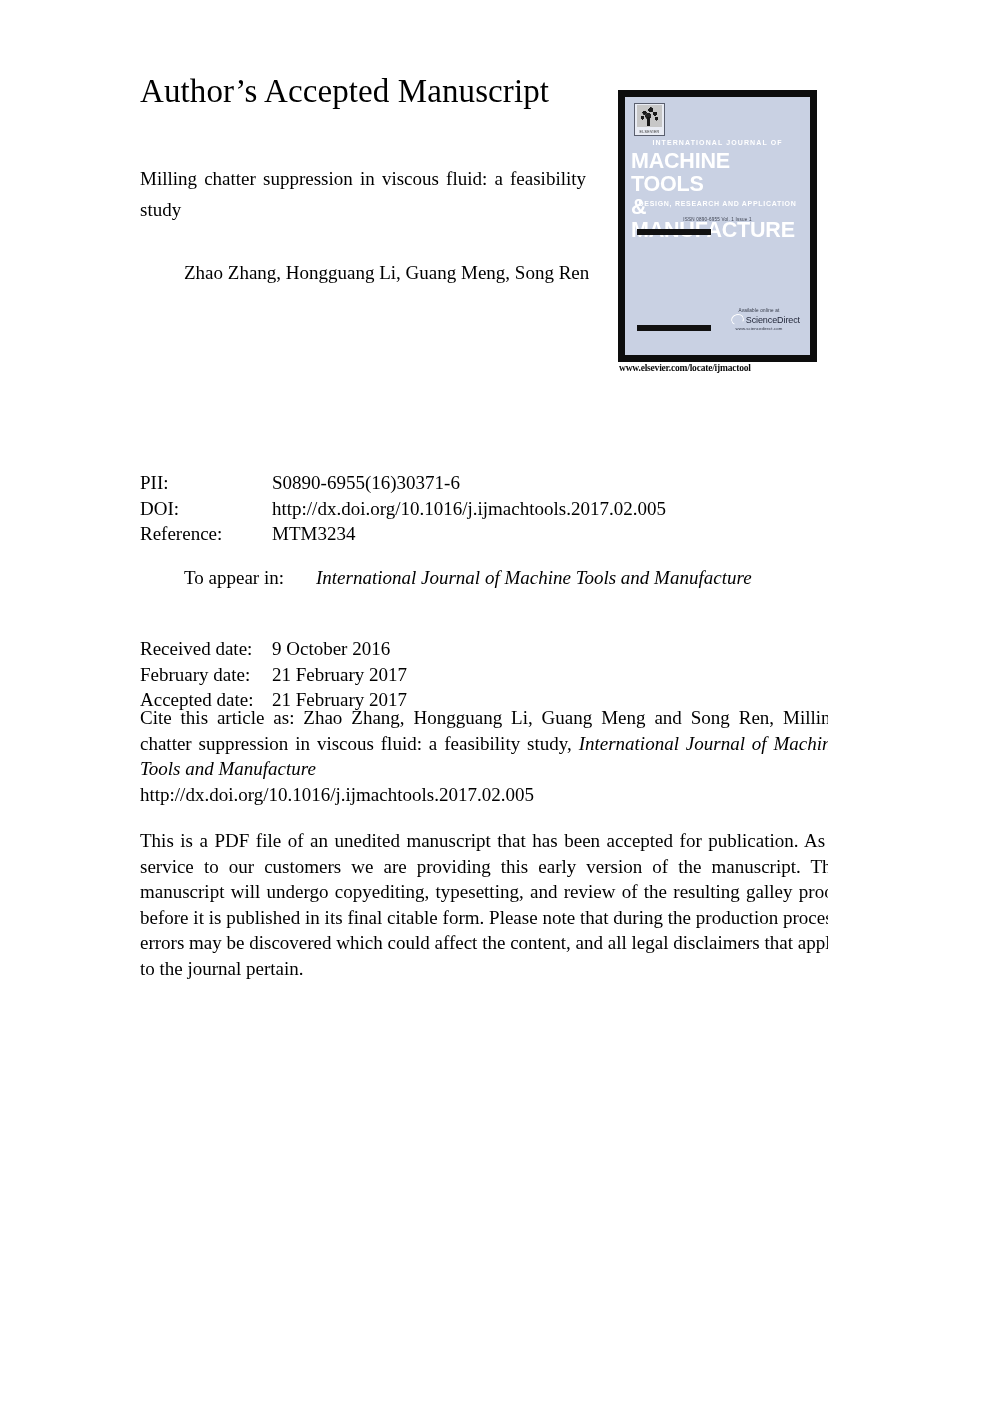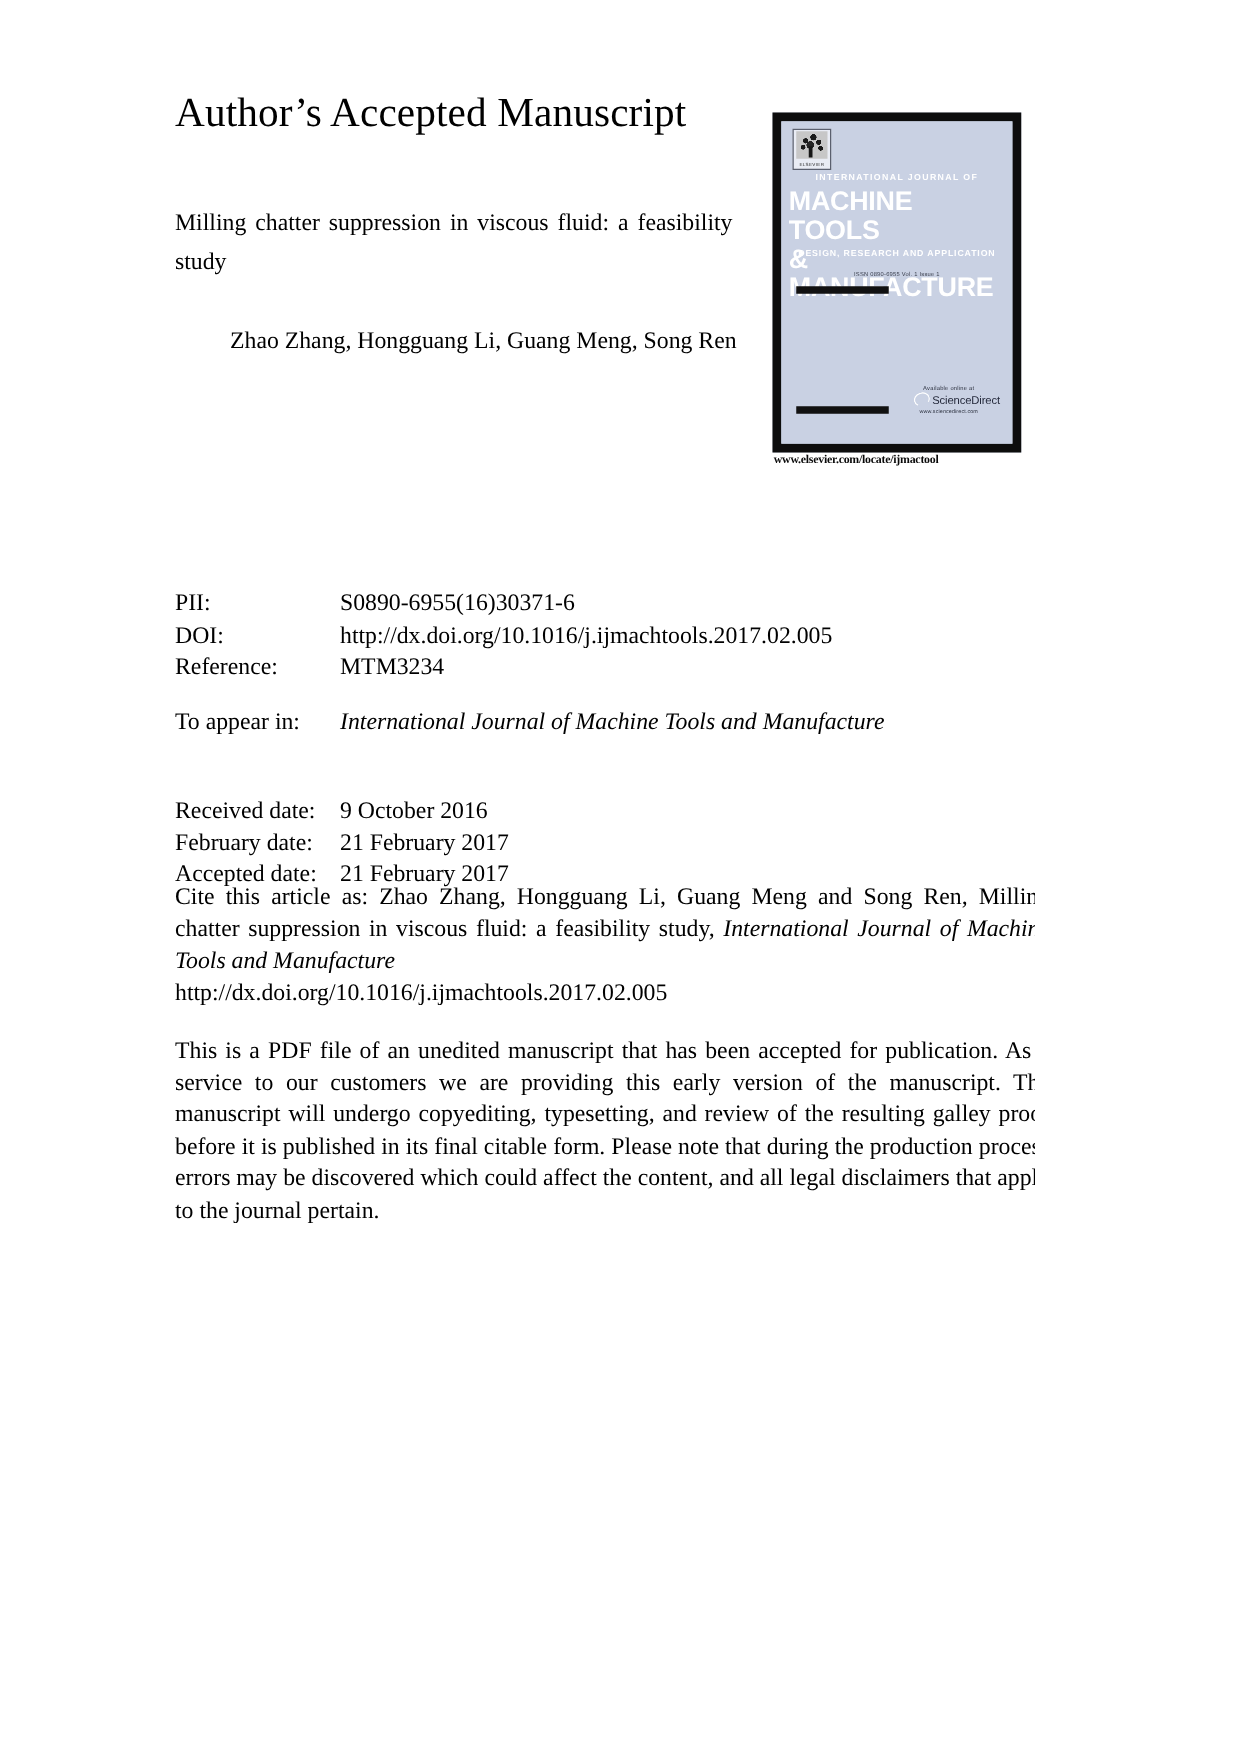--- a/index.html
+++ b/index.html
@@ -258,21 +258,21 @@
 
   .appear {
     position: absolute;
     left: 0px;
     top: 565px;
     font-size: 19px;
     line-height: 25.5px;
     display: flex;
     white-space: nowrap;
   }
-  .appear-label { width: 132px; flex: 0 0 132px; }
+  .appear-label { width: 132px; flex: 0 0 132px; margin-left: 44px; }
   .appear-value { font-style: italic; }
 
   .dates {
     position: absolute;
     left: 0px;
     top: 610px;
     font-size: 19px;
     line-height: 25.5px;
     margin-top: 26px;
   }

